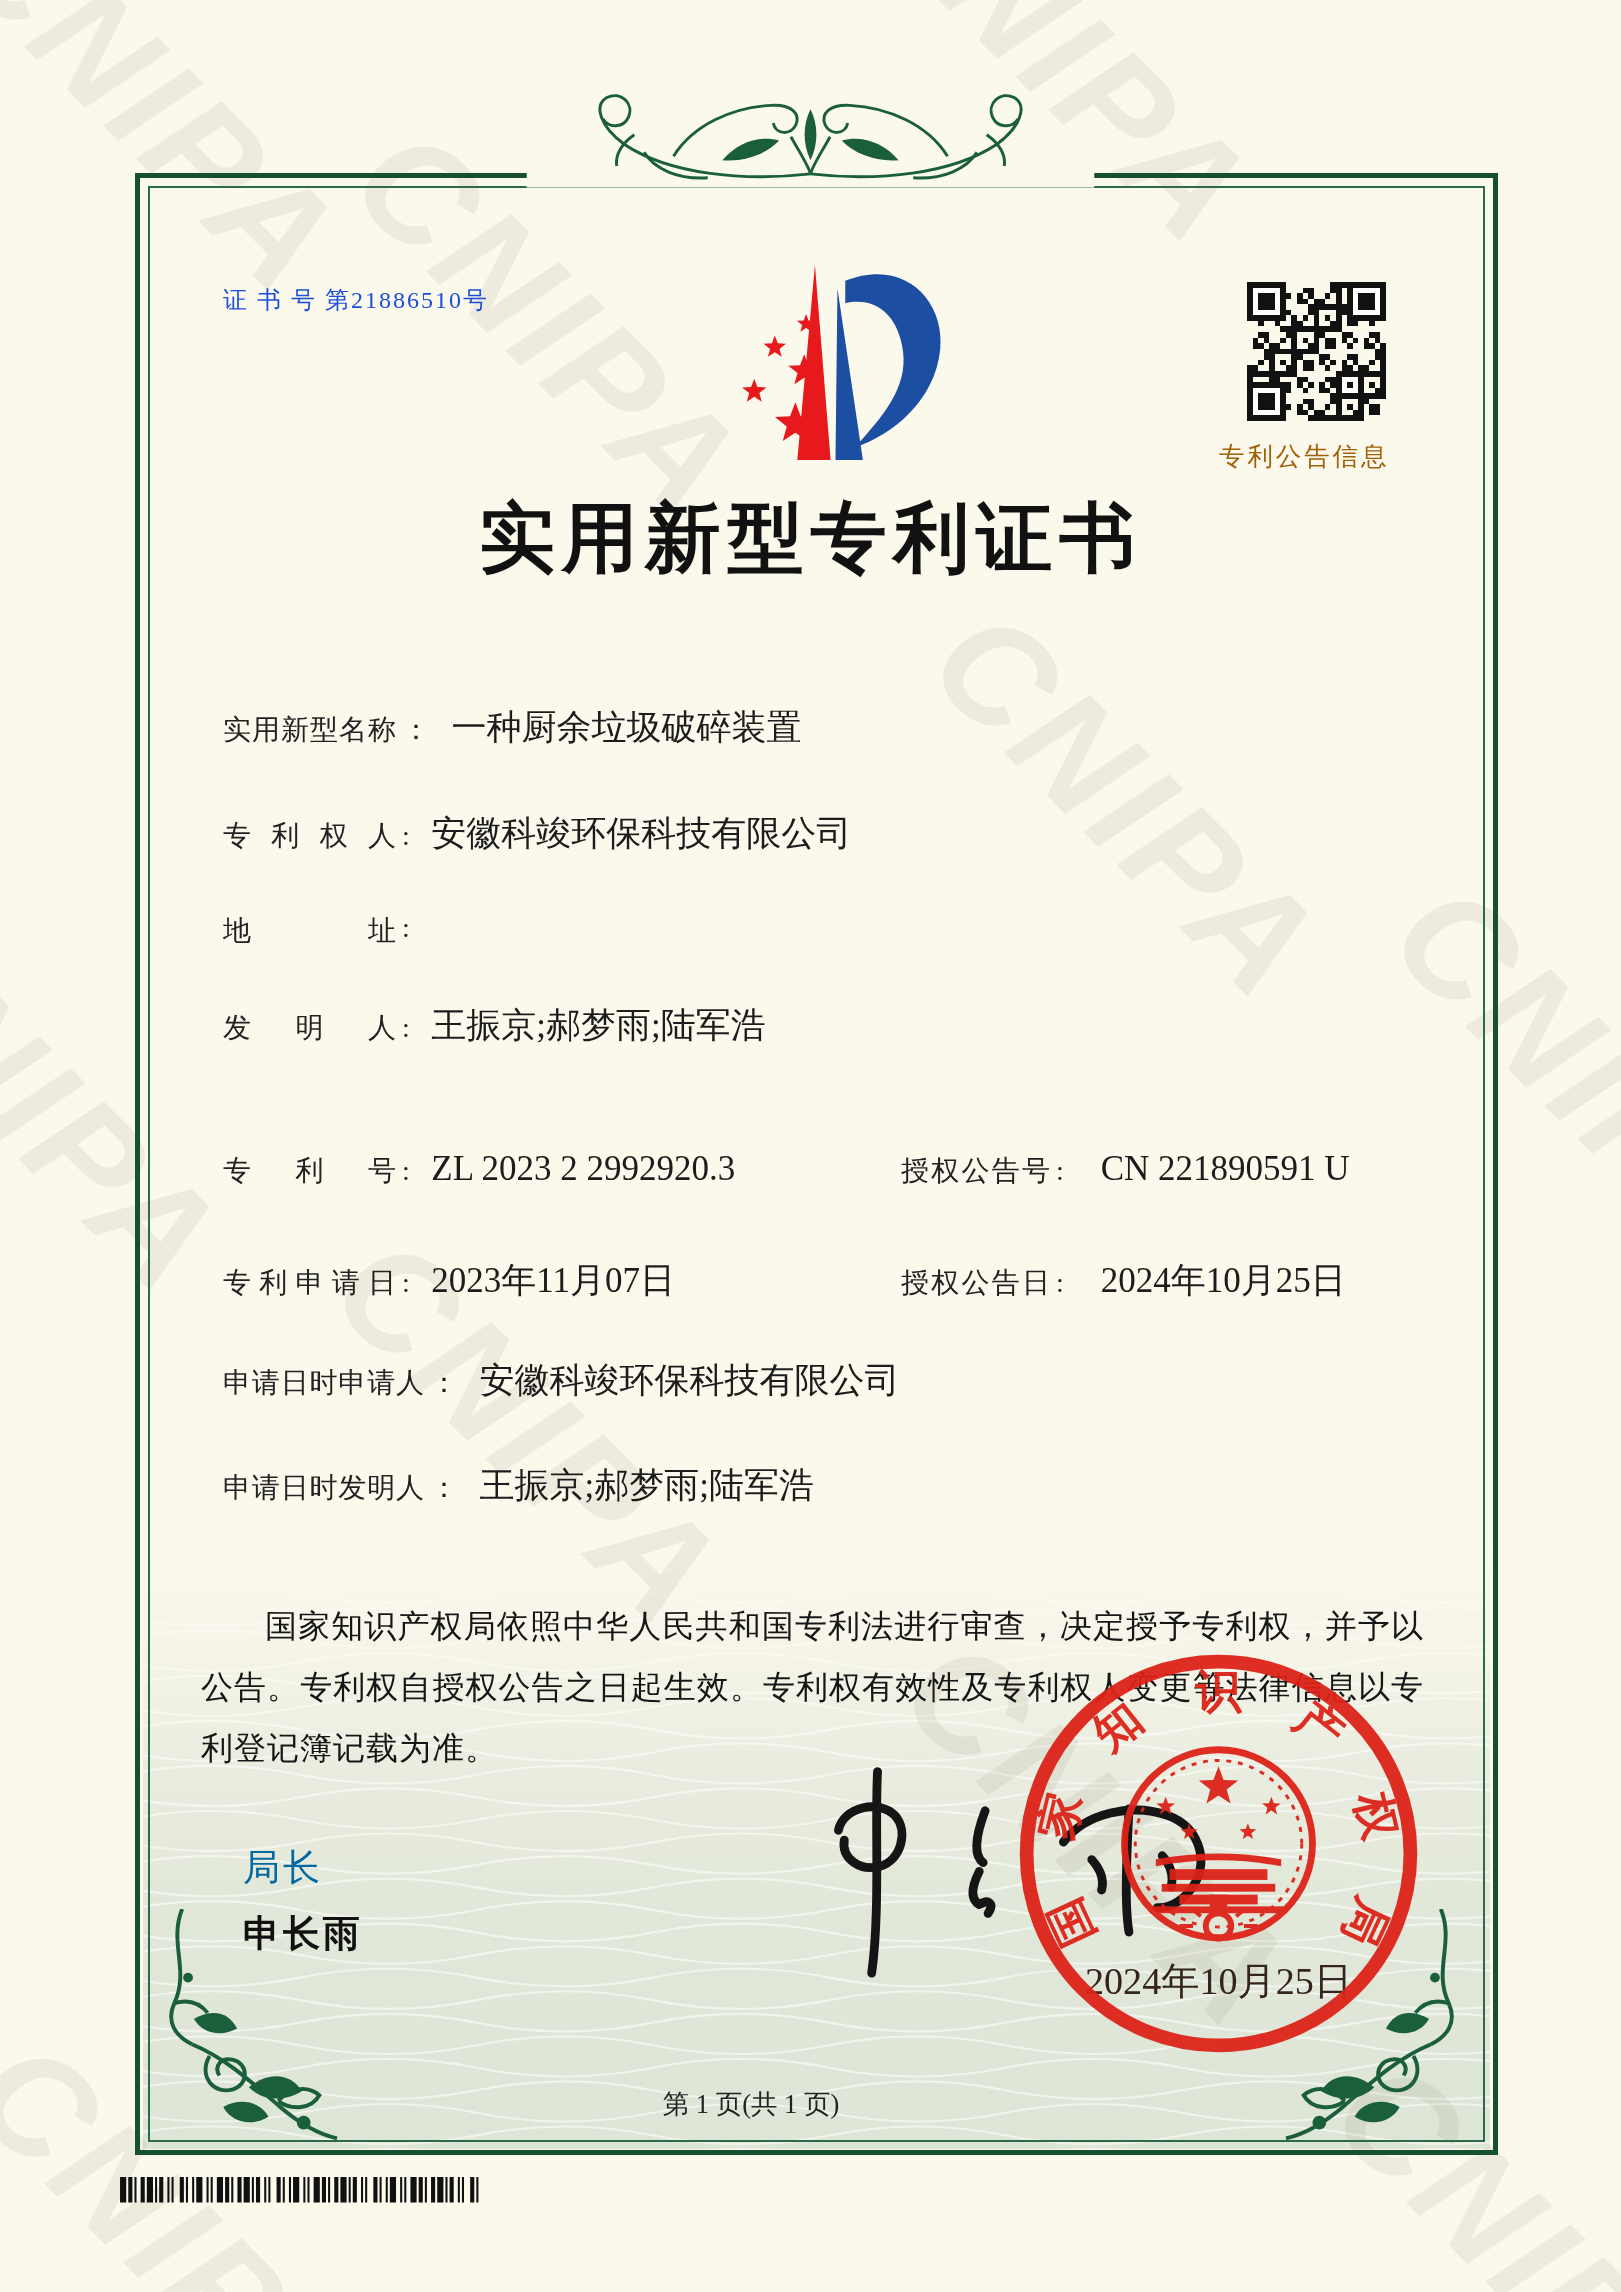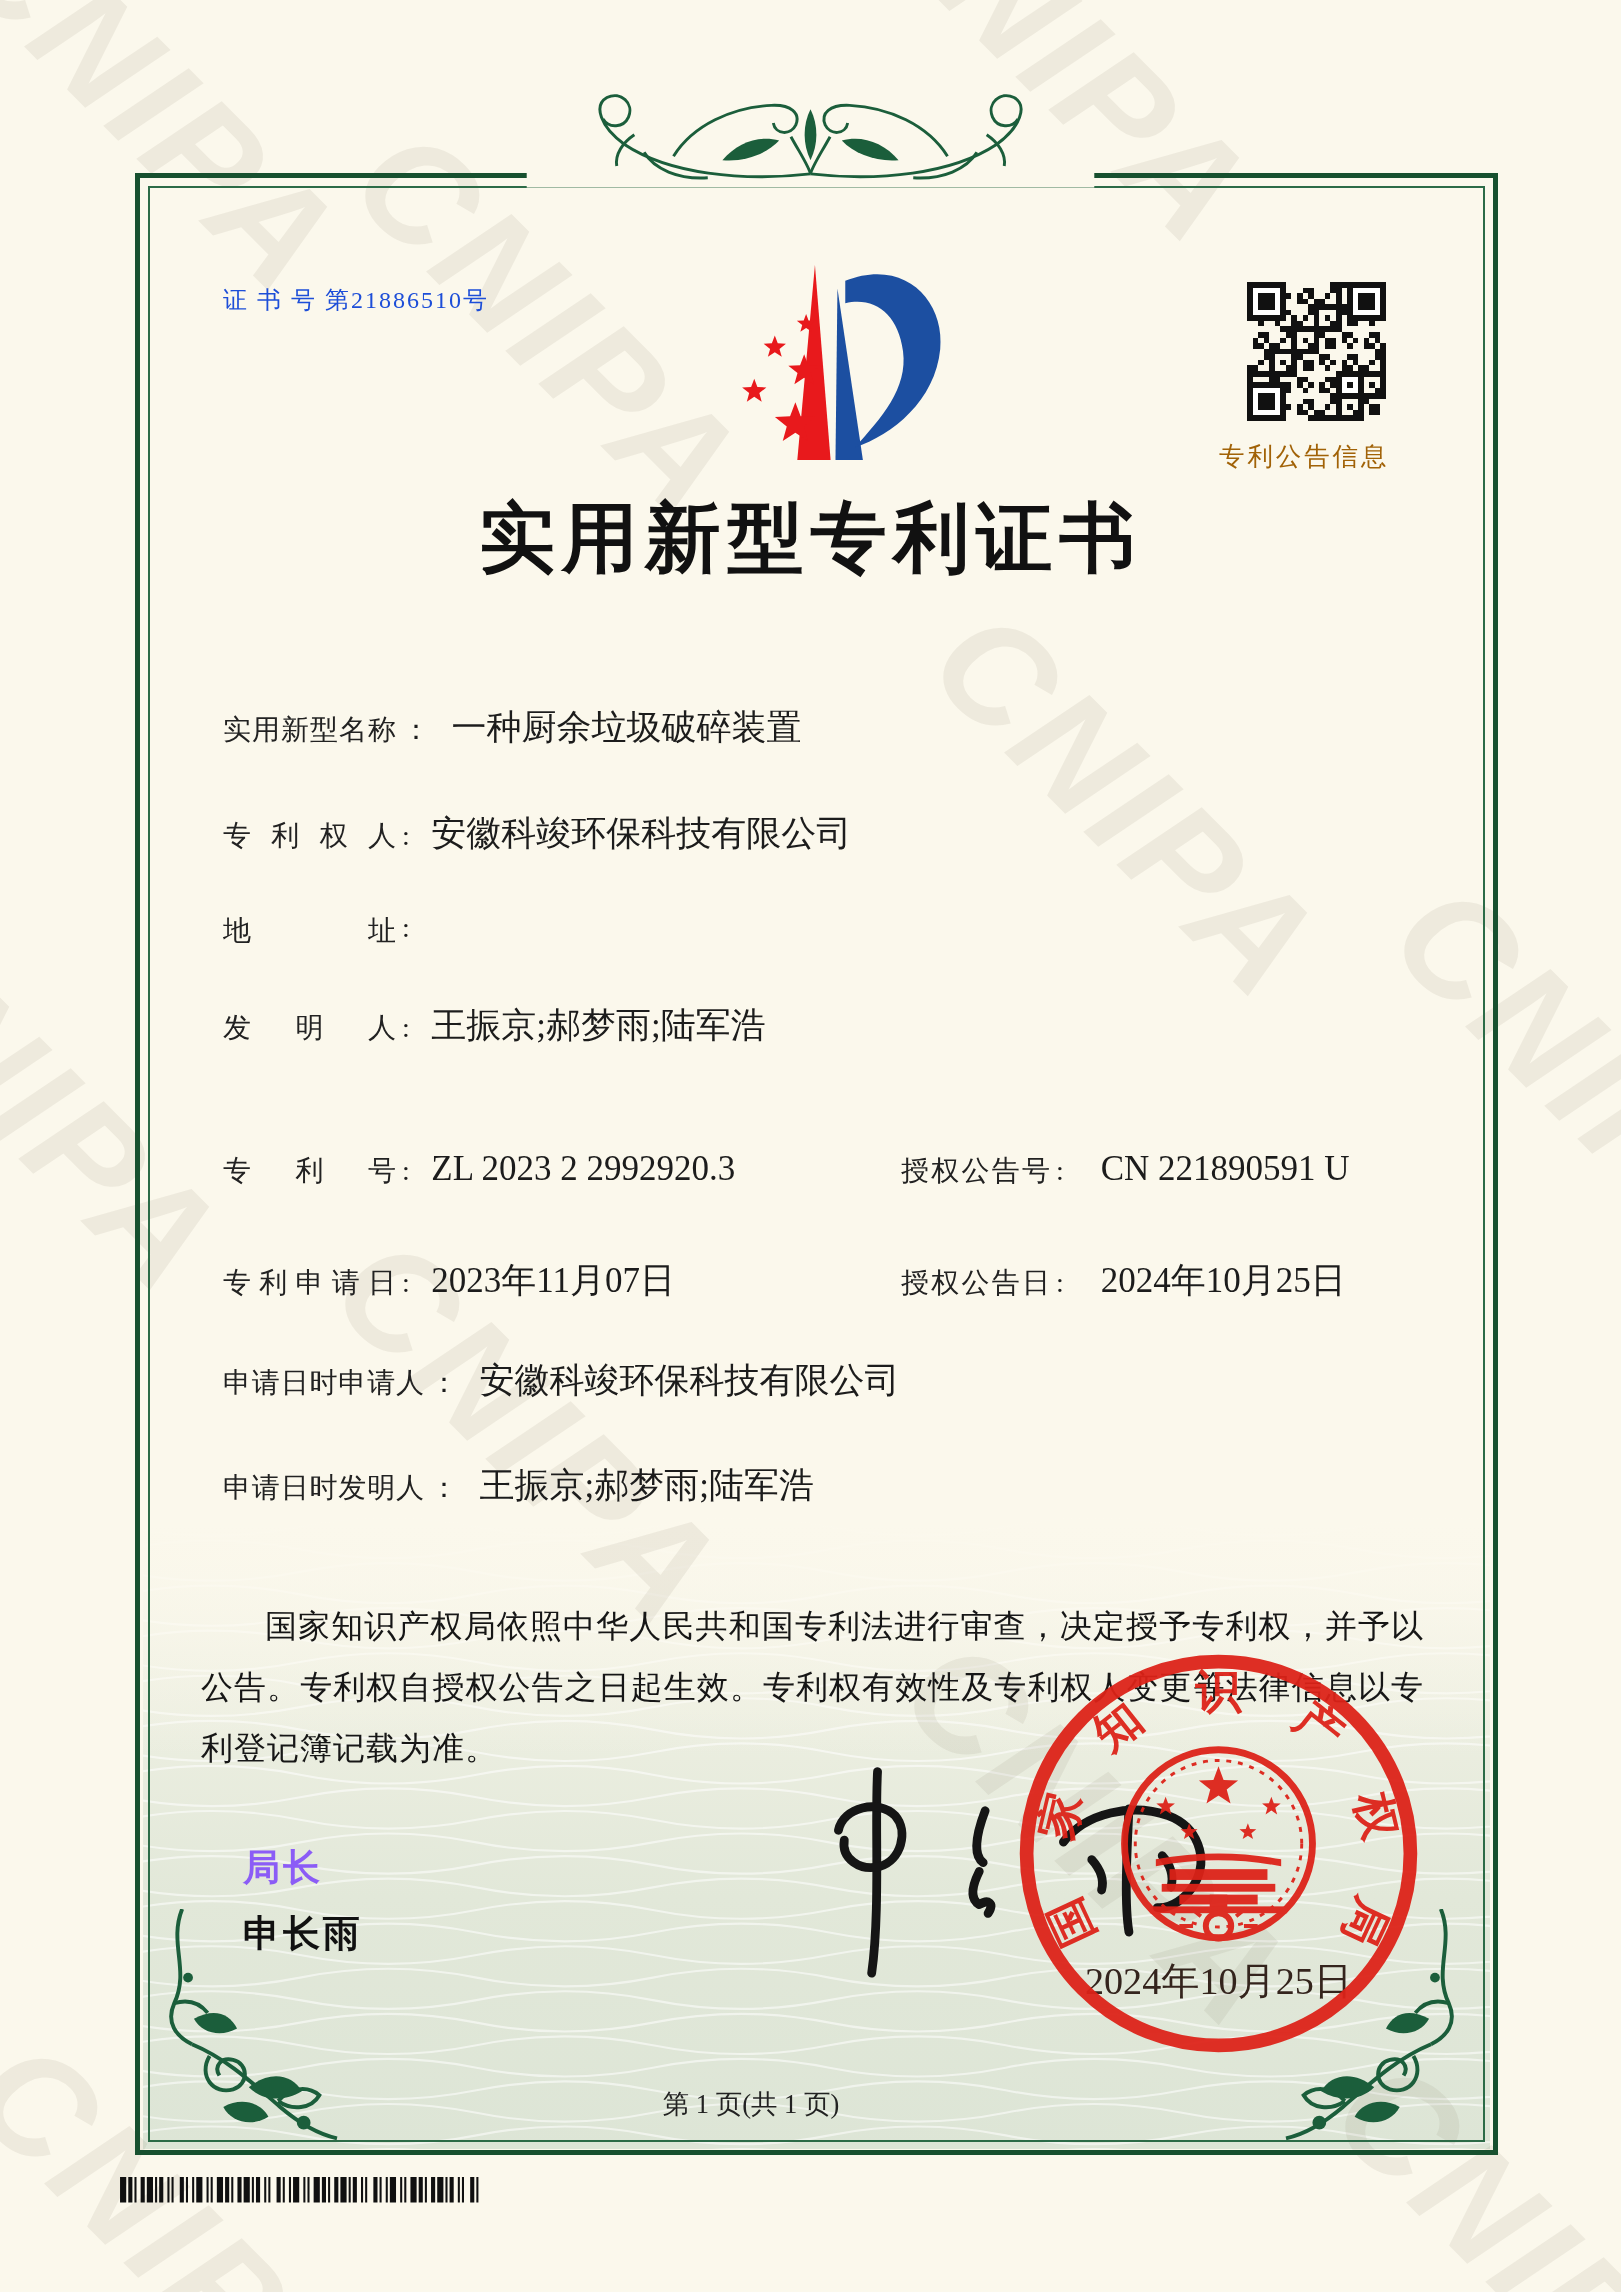--- a/index.html
+++ b/index.html
@@ -39,21 +39,21 @@
   .lbl-b{width:201px;}
   .lbl-r{width:149px;}
   .colon{font-size:28px;margin-left:5.9px;}
   .val{font-size:35px;margin-left:21.6px;white-space:nowrap;}
   .val.wrap{white-space:normal;width:941px;line-height:54px;}
   .col-right{position:absolute;left:678px;top:0;display:flex;align-items:baseline;}
 
   .legal{position:absolute;left:201px;top:1564px;width:1223px;font-size:32px;line-height:61px;
     text-align:justify;text-indent:2em;color:#161616;letter-spacing:1px;}
 
-  .chief-title{position:absolute;left:243px;top:1843px;font-size:37px;font-weight:bold;color:#8b5cf6;
+  .chief-title{position:absolute;left:243px;top:1843px;font-size:37px;font-weight:normal;color:#0369a1;
     font-family:"Liberation Sans","DejaVu Sans",sans-serif;letter-spacing:2.9px;}
   .chief-name{position:absolute;left:243px;top:1909px;font-size:37px;font-weight:bold;color:#111;
     font-family:"Liberation Sans","DejaVu Sans",sans-serif;letter-spacing:2.9px;}
   .signature{position:absolute;left:784px;top:1754px;z-index:4;}
   .seal{position:absolute;left:1008px;top:1643px;z-index:5;}
   .footer-page{position:absolute;left:0;right:127px;top:2086px;text-align:center;font-size:26.5px;color:#222;z-index:4;padding-left:8px;}
   .barcode{position:absolute;left:120px;top:2177px;z-index:4;}
 </style>
 </head>
 <body>

